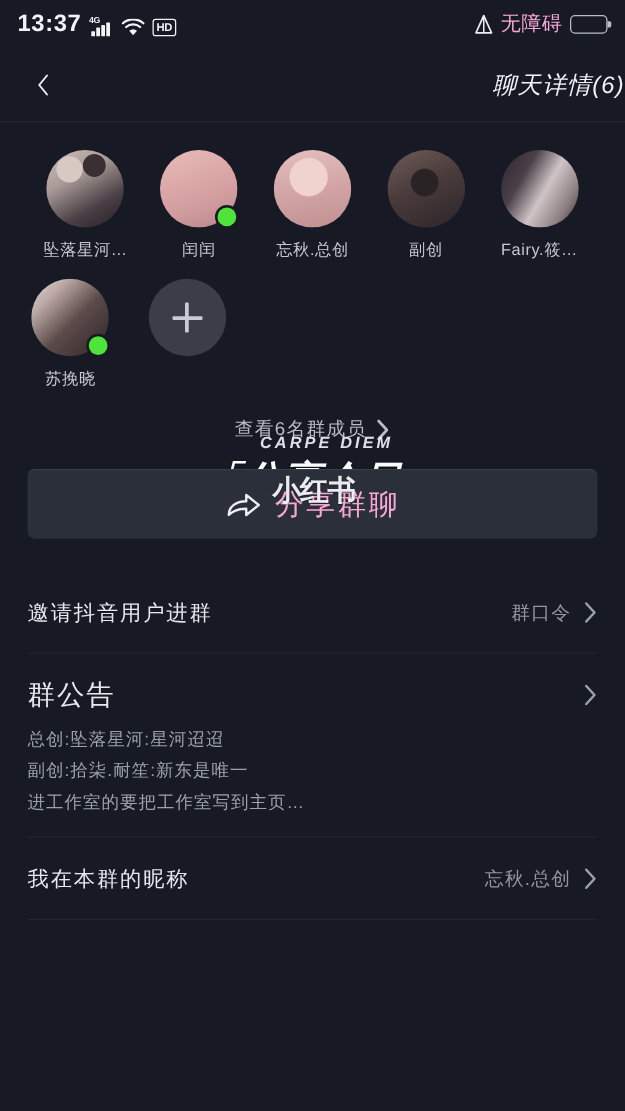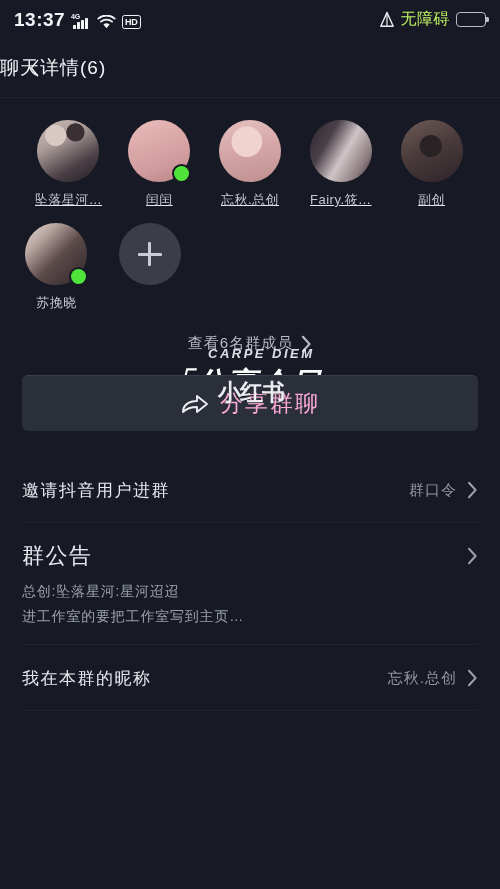--- a/index.html
+++ b/index.html
@@ -28,42 +28,43 @@
   .sig .bars i:nth-child(4){height:11px;}
   .sig .g4{position:absolute;top:-1px;left:0px;font-size:7px;font-weight:700;letter-spacing:-.3px;color:#f2f3f6;line-height:1;}
   .wifi{width:19px;height:14px;position:relative;}
   .wifi svg{display:block;}
   .hd{
     font-size:9px;font-weight:700;line-height:10px;padding:1px 2px;
     border:1.4px solid #f2f3f6;border-radius:2.5px;letter-spacing:-.3px;color:#f2f3f6;
   }
   .sb-right{display:flex;align-items:center;gap:6px;}
   .access-ico{width:16px;height:17px;}
-  .sb-acc-text{font-size:16px;font-weight:500;color:#bef264;letter-spacing:.5px;}
+  .sb-acc-text{font-size:16px;font-weight:500;color:#f9a8d4;letter-spacing:.5px;}
   .batt{width:30px;height:15px;border:1.5px solid #b9bdc9;border-radius:4px;position:relative;padding:1.6px;}
   .batt:after{content:"";position:absolute;right:-3.5px;top:4.5px;width:2.5px;height:5px;background:#b9bdc9;border-radius:0 1.5px 1.5px 0;}
   .batt .lvl{height:100%;background:#e6e8ee;border-radius:1.5px;}
 
   
   .header{
-    height:60px;position:relative;display:flex;align-items:center;justify-content:flex-start;
+    height:60px;position:relative;display:flex;align-items:center;justify-content:flex-end;
     border-bottom:1px solid #20242f;
+    font-style:italic;
   }
   .back-btn{
     position:absolute;left:16px;top:50%;transform:translateY(-50%);
     width:36px;height:36px;display:flex;align-items:center;justify-content:center;cursor:pointer;
   }
   .back-btn svg{display:block;}
   .title{font-size:19px;font-weight:500;letter-spacing:1px;color:#f0f2f6;}
 
   
   .members{
     padding:22px 0 0 0;position:relative;
   }
-  .mrow{display:flex;padding:0 23px;text-decoration:underline;}
+  .mrow{display:flex;padding:0 23px;}
   .member{
     width:96.8px;display:flex;flex-direction:column;align-items:center;cursor:pointer;
   }
   .av-wrap{position:relative;width:62px;height:62px;}
   .avatar{
     width:62px;height:62px;border-radius:50%;overflow:hidden;position:relative;
     background:#2a2b33;
   }
   .avatar .ph{position:absolute;inset:0;}
   .dot{
@@ -232,35 +233,35 @@
                  linear-gradient(170deg,#e4bfbd 0%,#d5a7a8 45%,#c0908f 100%);"></div>
           </div>
         </div>
         <div class="mname">忘秋.总创</div>
       </div>
 
       <div class="member">
         <div class="av-wrap">
           <div class="avatar">
             <div class="ph" style="background:
-                 linear-gradient(120deg,#2b2630 0%,#4a4048 30%,#cfc4c6 55%,#8c7d80 80%,#322b32 100%);"></div>
-          </div>
-        </div>
-        <div class="mname">Fairy.筱…</div>
-      </div>
-
-      <div class="member">
-        <div class="av-wrap">
-          <div class="avatar">
-            <div class="ph" style="background:
                  radial-gradient(circle at 48% 42%, #2a2326 0 22%, transparent 24%),
                  linear-gradient(155deg,#6d5b57 0%,#4b3c3c 45%,#2c2428 100%);"></div>
           </div>
         </div>
         <div class="mname">副创</div>
+      </div>
+
+      <div class="member">
+        <div class="av-wrap">
+          <div class="avatar">
+            <div class="ph" style="background:
+                 linear-gradient(120deg,#2b2630 0%,#4a4048 30%,#cfc4c6 55%,#8c7d80 80%,#322b32 100%);"></div>
+          </div>
+        </div>
+        <div class="mname">Fairy.筱…</div>
       </div>
     </div>
 
     <div class="mrow2">
       <div class="member">
         <div class="av-wrap">
           <div class="avatar">
             <div class="ph" style="background:
                  linear-gradient(135deg,#e4dcd6 0%,#b9a6a2 25%,#5c4a4a 55%,#2e2628 100%);"></div>
           </div>
@@ -312,20 +313,21 @@
 
     <div class="notice-row">
       <div class="notice-head">
         <span class="lt">群公告</span>
         <svg class="chev" width="11" height="18" viewBox="0 0 11 18">
           <path d="M2 1.8 8.6 9 2 16.2" stroke="#9aa0ad" stroke-width="2" fill="none" stroke-linecap="round" stroke-linejoin="round"></path>
         </svg>
       </div>
       <div class="notice-body">
         <p>总创:坠落星河:星河迢迢</p>
+        <p>副创:拾柒.耐笙:新东是唯一</p>
         <p>进工作室的要把工作室写到主页…</p>
       </div>
     </div>
 
     <div class="row">
       <span class="lt">我在本群的昵称</span>
       <span class="rt">
         <span class="val">忘秋.总创</span>
         <svg class="chev" width="11" height="18" viewBox="0 0 11 18">
           <path d="M2 1.8 8.6 9 2 16.2" stroke="#9aa0ad" stroke-width="2" fill="none" stroke-linecap="round" stroke-linejoin="round"></path>

